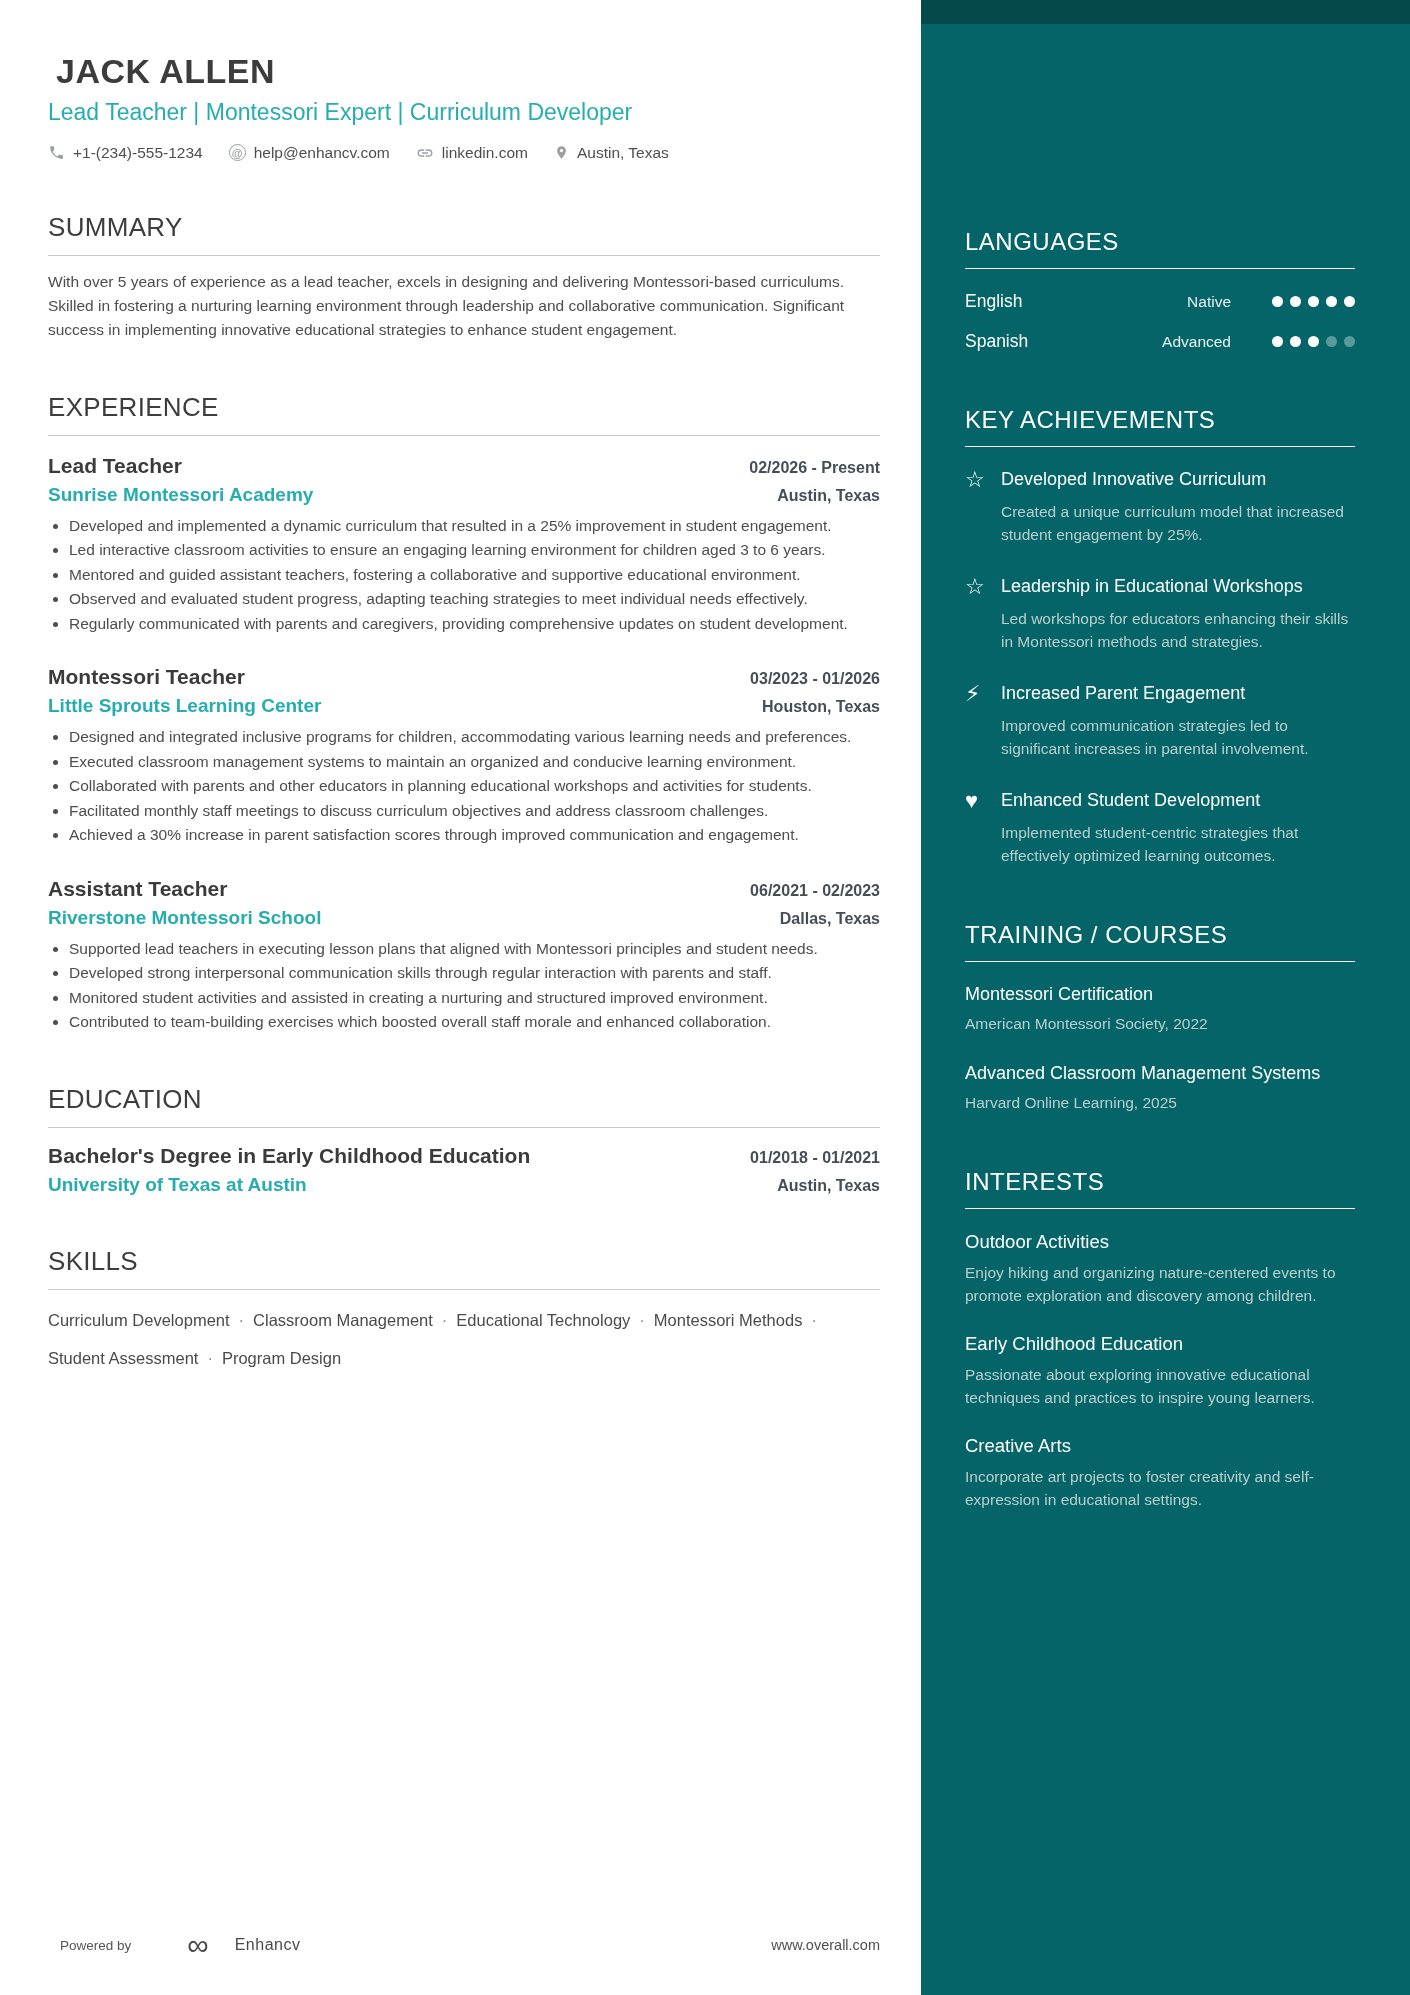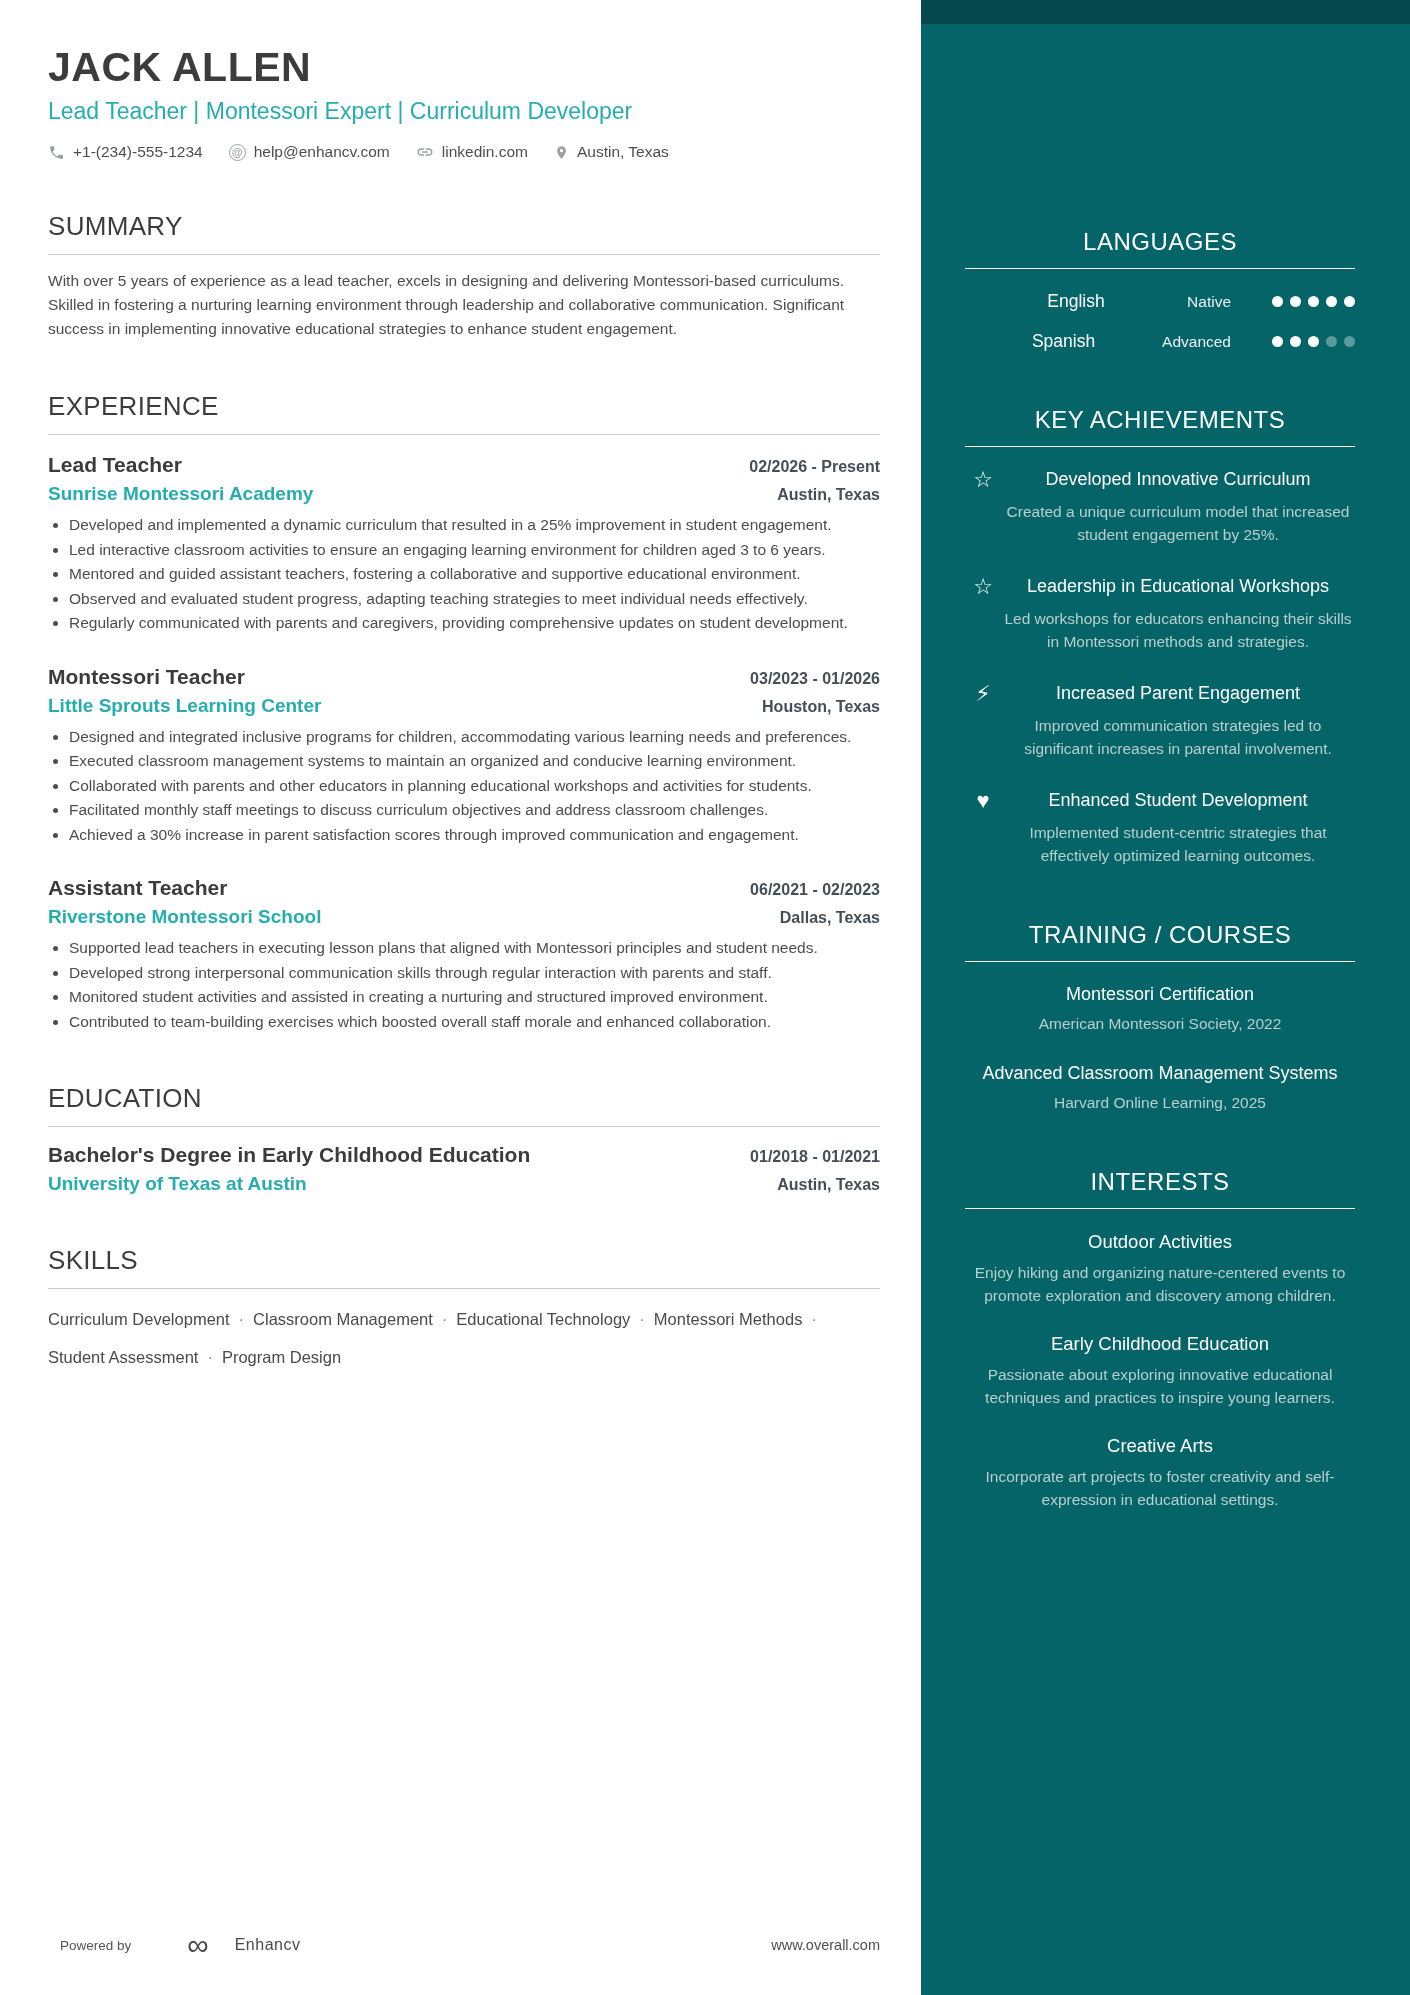--- a/index.html
+++ b/index.html
@@ -1,21 +1,21 @@
 <!DOCTYPE html>
 <html><head>
 <meta charset="utf-8">
 <style>
   html,body{margin:0;padding:0;background:#e8e8e8;}
   .page{position:relative;width:1410px;height:1995px;background:#ffffff;margin:0 auto;
         font-family:"Liberation Sans","DejaVu Sans",sans-serif;color:#4b4b4b;overflow:hidden;}
 
   
   .sidebar{position:absolute;top:0;right:0;width:489px;height:100%;background:#046467;
-           box-sizing:border-box;padding:0 55px 0 44px;color:#fff;text-align:center;}
+           box-sizing:border-box;padding:0 55px 0 44px;color:#fff;}
   .sidebar-topband{position:absolute;top:0;left:0;width:100%;height:24px;background:#05494d;}
   .sb-section{margin-top:54px;}
   .sb-section.first{margin-top:228px;}
   .sb-heading{margin:0;font-size:24px;font-weight:400;letter-spacing:.5px;color:#fff;}
   .sb-rule{border:none;border-top:1.5px solid #ffffff;margin:12px 0 0 0;}
   
   .lang-list{margin-top:22px;}
   .lang-row{display:grid;grid-template-columns:1fr auto 102px;align-items:center;margin-bottom:19px;}
   .lang-name{font-size:17.5px;color:#ffffff;}
   .lang-level{font-size:15.5px;color:#e9f1f1;justify-self:end;margin-right:22px;}
@@ -34,21 +34,21 @@
   .course-title{font-size:18px;line-height:25px;color:#fff;}
   .course-org{font-size:15.5px;line-height:22px;color:#b9cfce;margin-top:6px;}
   
   .int-list{margin-top:20px;}
   .int-item{margin-bottom:24px;}
   .int-title{font-size:18.5px;line-height:25px;color:#fff;}
   .int-text{font-size:15.5px;line-height:23px;color:#b9cfce;margin-top:7px;}
 
   
   .main{margin-right:489px;padding:46px 41px 0 48px;box-sizing:border-box;}
-  .name{margin:0;font-size:41px;font-weight:700;letter-spacing:.5px;color:#3c3c3c;line-height:1.05;}
+  .name{margin:8px;font-size:34px;font-weight:700;letter-spacing:.5px;color:#3c3c3c;line-height:1.05;}
   .subtitle{margin-top:9px;font-size:23px;color:#26adb0;}
   .contacts{margin-top:18px;display:flex;align-items:center;gap:26px;font-size:15.5px;color:#4e4e4e;}
   .contact{display:flex;align-items:center;gap:8px;}
   .c-icon{display:inline-flex;align-items:center;justify-content:center;}
   .c-icon svg{display:block;}
   .at-circle{width:17px;height:17px;border:1.5px solid #9b9fa4;border-radius:50%;color:#9b9fa4;
              font-size:11px;font-weight:700;display:inline-flex;align-items:center;justify-content:center;box-sizing:border-box;}
   .m-section{margin-top:50px;}
   .m-heading{margin:0;font-size:26px;font-weight:400;letter-spacing:.3px;color:#3d3d3d;}
   .m-rule{border:none;border-top:1px solid #c9c9c9;margin:12px 0 0 0;}

